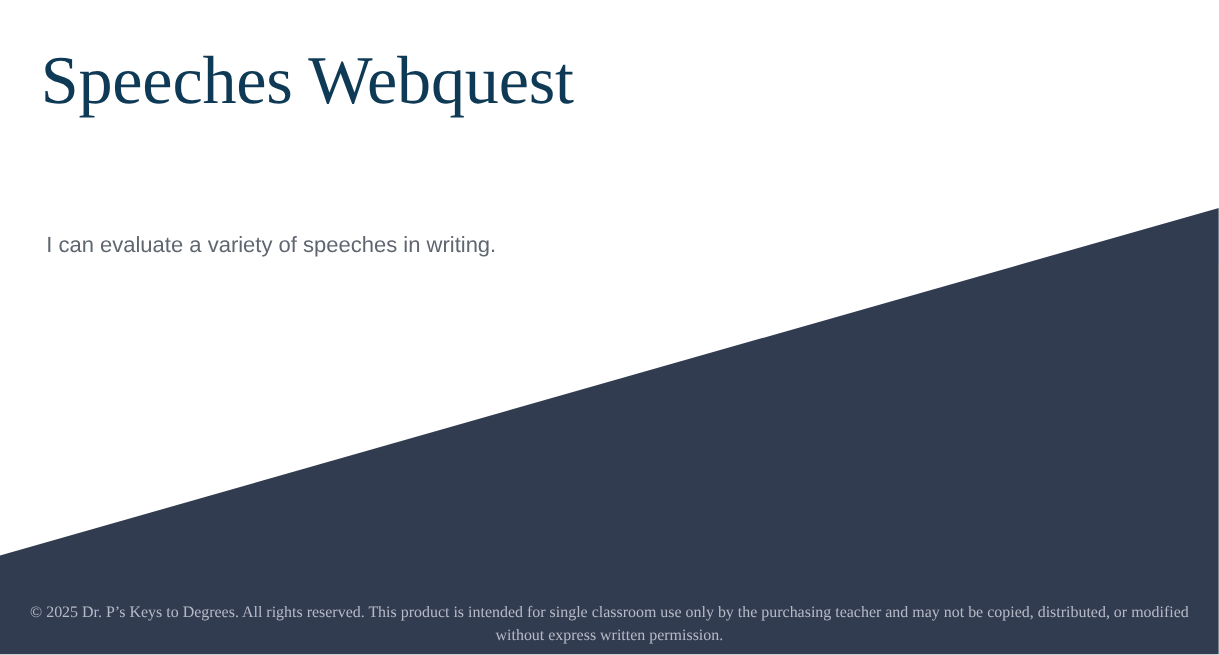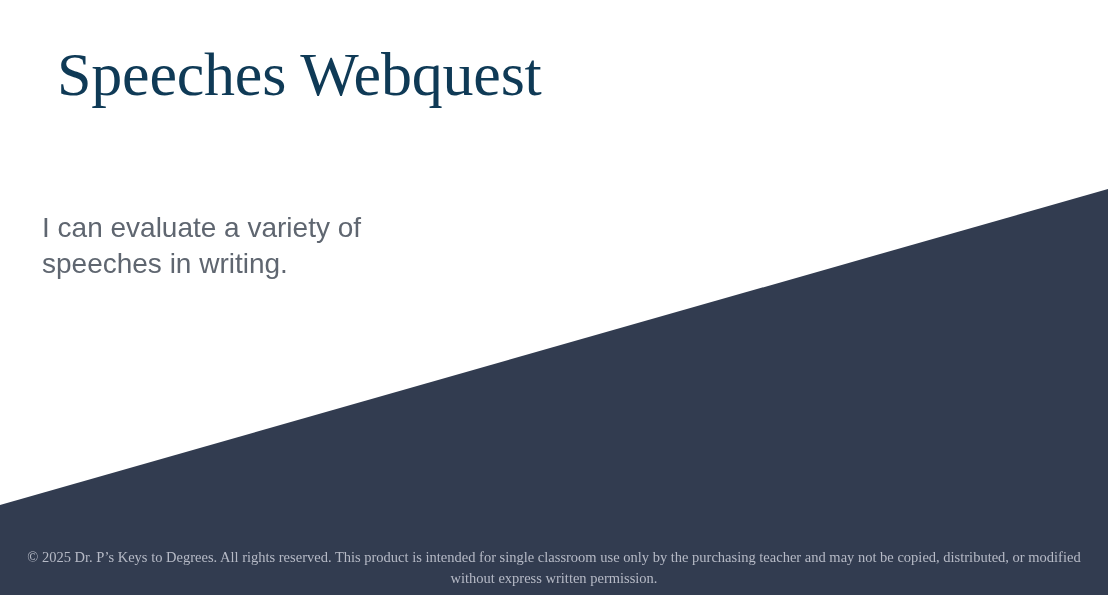--- a/index.html
+++ b/index.html
@@ -28,42 +28,42 @@
     left: 0;
     top: 0;
     width: 1108px;
     height: 595px;
     display: block;
   }
 
   
   #slide-title {
     position: absolute;
-    left: 57px;
+    left: 37px;
     top: 40px;
     width: 900px;
     margin: 0;
     font-family: "Liberation Serif", "DejaVu Serif", serif;
     font-size: 62px;
     line-height: 1.12;
     font-weight: 400;
     letter-spacing: -0.2px;
     color: #0f3a56;
     white-space: nowrap;
   }
 
   
   #objective-text {
     position: absolute;
     left: 42px;
     top: 210px;
     width: 430px;
     margin: 0;
     font-family: "Liberation Sans", sans-serif;
-    font-size: 28px;
+    font-size: 20px;
     line-height: 1.3;
     font-weight: 400;
     color: #5f6670;
   }
 
   
   #footer {
     position: absolute;
     left: 0;
     right: 0;

